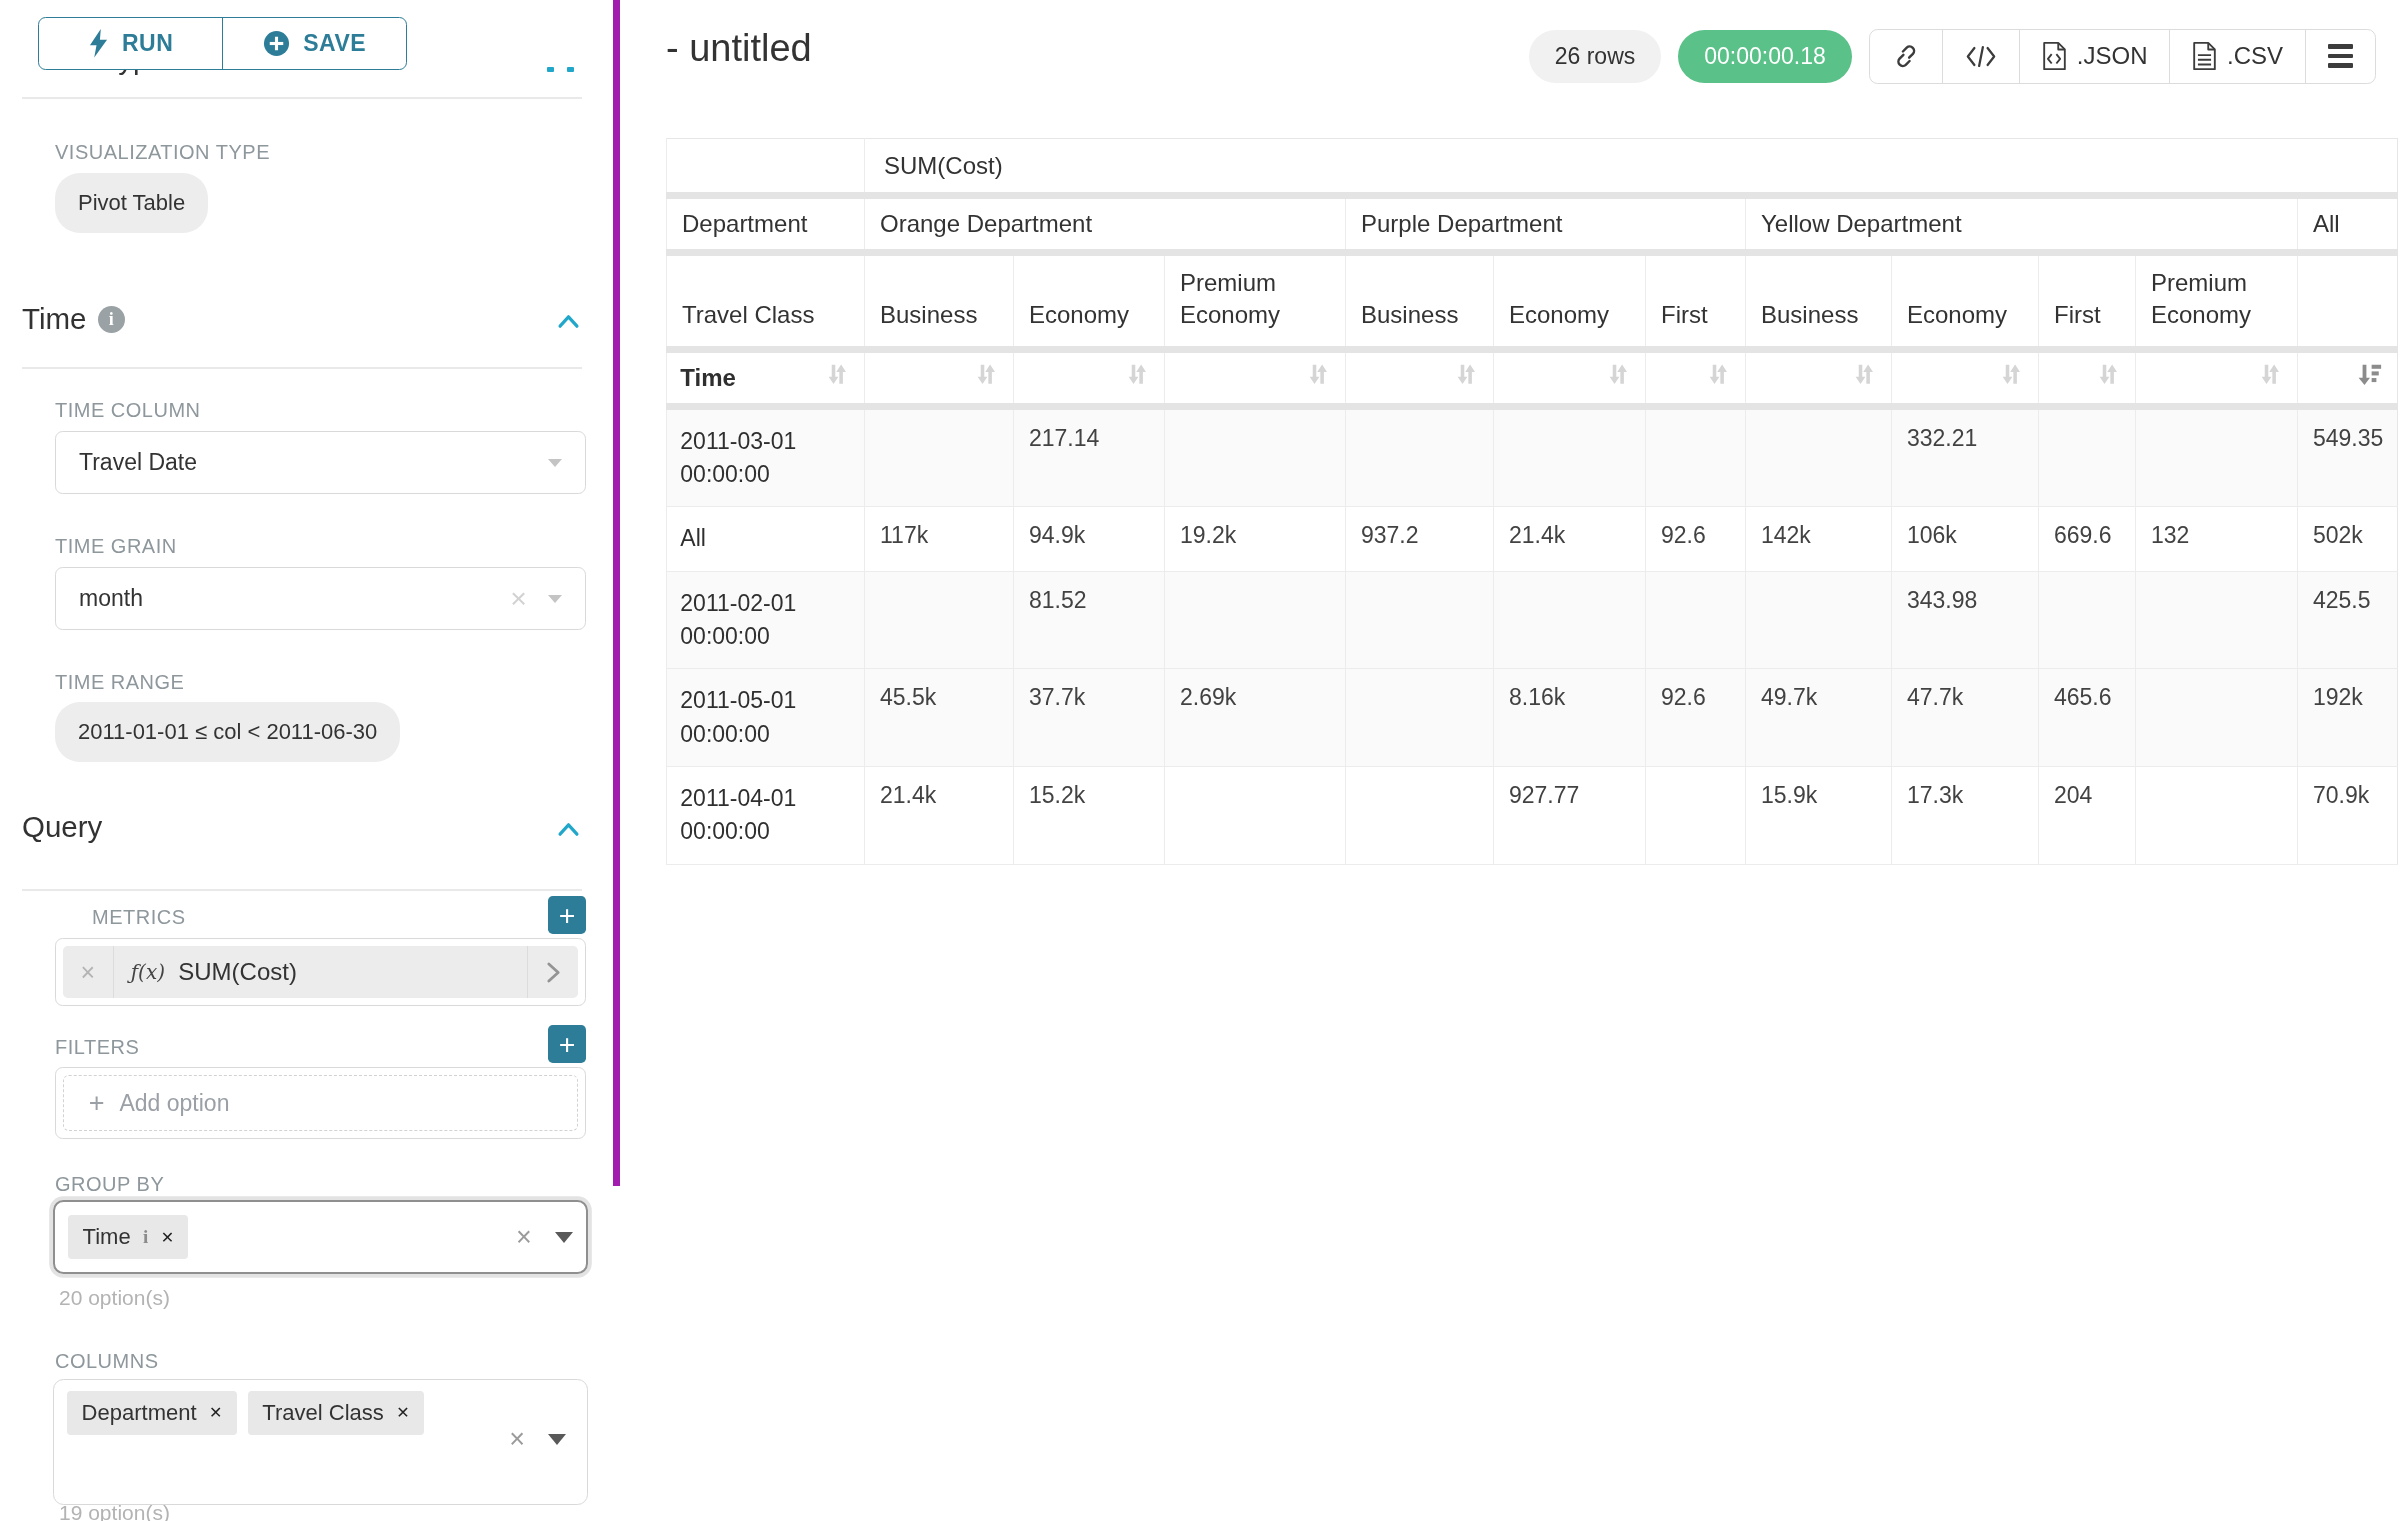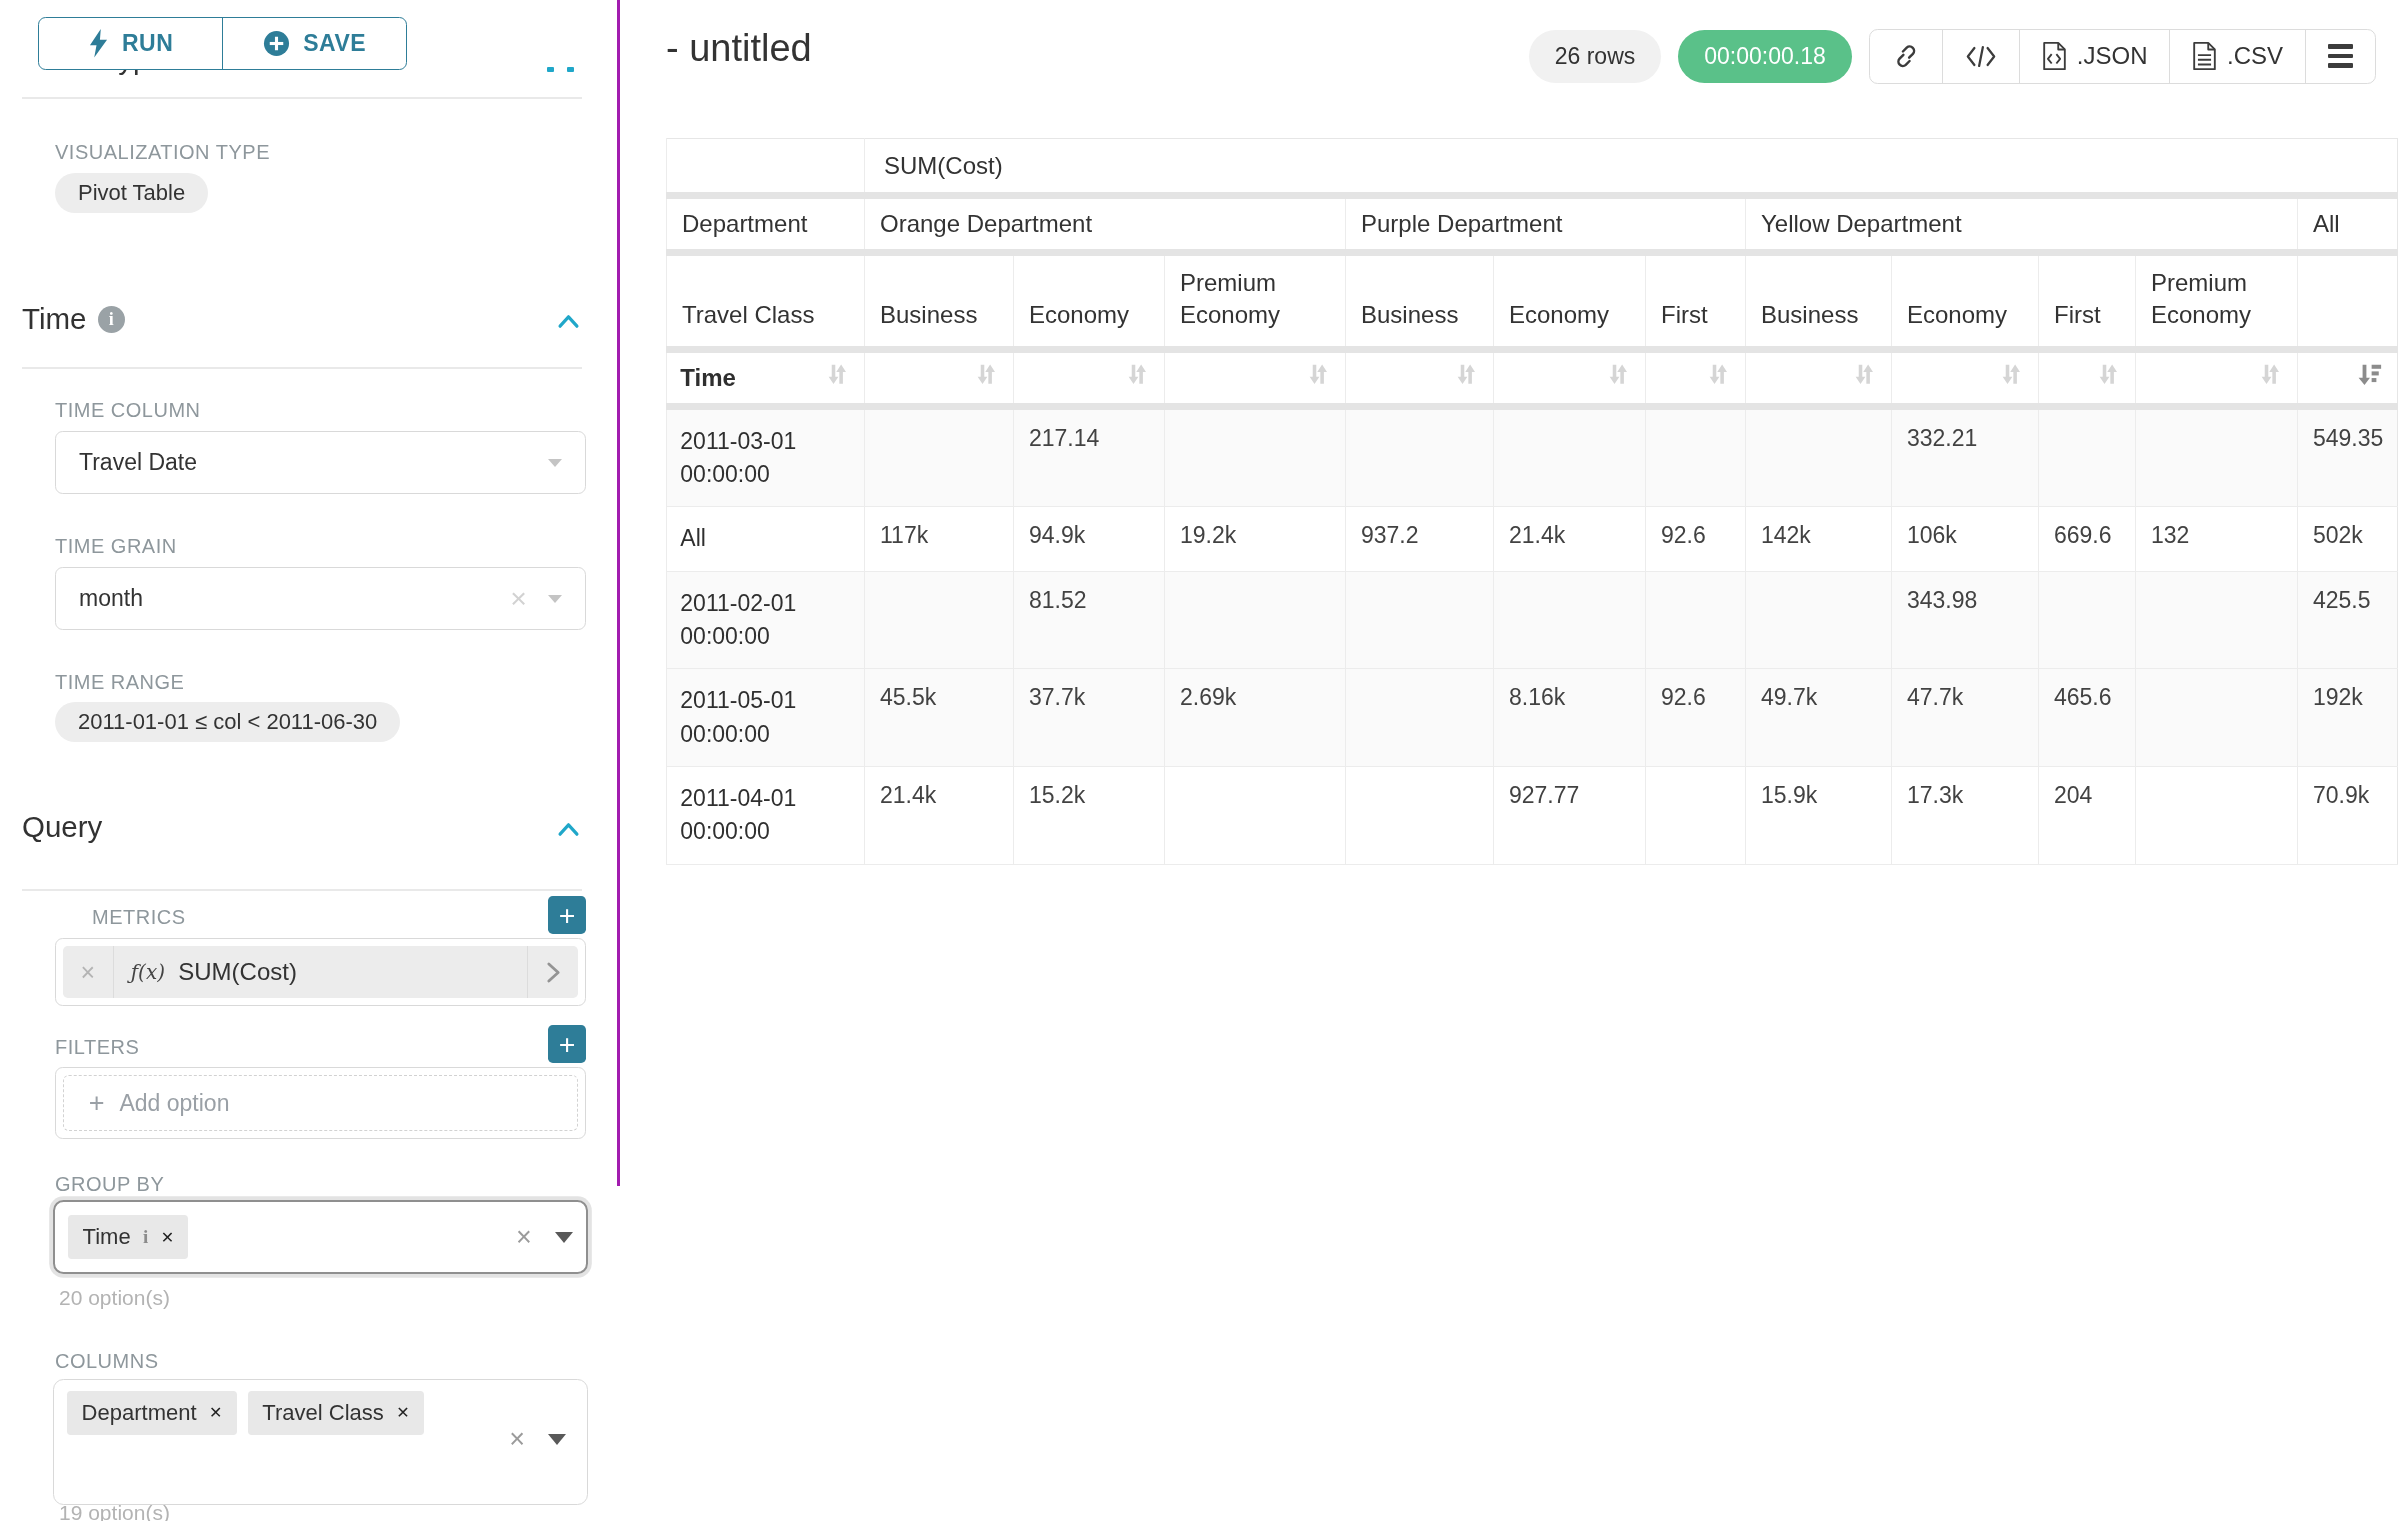--- a/index.html
+++ b/index.html
@@ -1,21 +1,21 @@
 <!DOCTYPE html>
 <html style="font-size:15px"><head>
 <meta charset="utf-8">
 <style>
   * { margin:0; padding:0; box-sizing:border-box; }
   html,body { width:2406px; height:1522px; overflow:hidden; background:#fff;
     font-family:"Liberation Sans","DejaVu Sans",sans-serif; color:#333; }
 
   
   .panel { position:absolute; left:0; top:0; width:620px; height:1186px;
-    border-right:3px solid #a21caf; background:#fff; }
+    border-right:7px solid #a21caf; background:#fff; }
   .panel-header { position:absolute; left:0; top:0; width:100%; height:70px;
     background:#fff; z-index:3; }
   .actions { position:absolute; left:38px; top:17px; width:369px; height:53px;
     display:flex; border:1.9px solid var(--accent); border-radius:7.6px; background:#fff; }
   .action-btn { flex:1; display:flex; align-items:center; justify-content:center;
     gap:13.3px; font-size:23px; font-weight:700; letter-spacing:0.5px; color:var(--accent);
     cursor:pointer; }
   .action-btn + .action-btn { border-left:1.9px solid var(--accent); }
   .drag-dots { position:absolute; left:547px; top:67px; z-index:4; display:flex; gap:13.3px; }
   .drag-dots i { width:6.7px; height:4.8px; background:#20a7c9; border-radius:1px; display:block; }
@@ -25,21 +25,21 @@
   .divider { position:absolute; left:22px; width:560px; height:1.9px; background:#e9e9e9; }
 
   .chev-up { width:23px; height:15px; }
   .info-circle { width:27px; height:27px; border-radius:50%; background:#9aa2a6;
     color:#fff; font-size:18px; font-weight:700; display:inline-flex; align-items:center;
     justify-content:center; font-family:"Liberation Serif",serif; }
 
   .field-label { position:absolute; left:55px; font-size:20px; letter-spacing:0.5px;
     color:#8e979c; }
   .pill { display:inline-flex; align-items:center; background:#ededed; border-radius:25px;
-    font-size:22px; color:#333; padding:7px 23px; }
+    font-size:22px; color:#333; padding:17px 23px; }
 
   .select { position:absolute; left:55px; width:531px; height:63px;
     border:1.9px solid #d9d9d9; border-radius:7.6px; background:#fff; display:flex;
     align-items:center; padding:0 23px; font-size:23px; color:#333; cursor:pointer; }
   .select .spacer { flex:1; }
   .clear-x { color:#d2d2d2; font-size:28.5px; line-height:1; margin-right:21px; }
   .caret-down { width:0; height:0; border-left:7.6px solid transparent;
     border-right:7.6px solid transparent; border-top:8.6px solid #c4c4c4; }
 
   .plus-btn { position:absolute; width:38px; height:38px; background:var(--accent);

